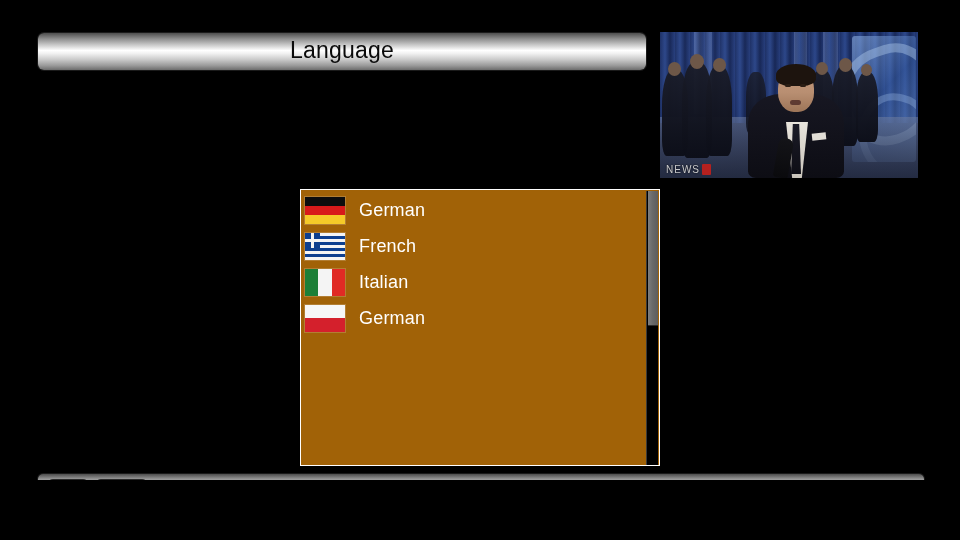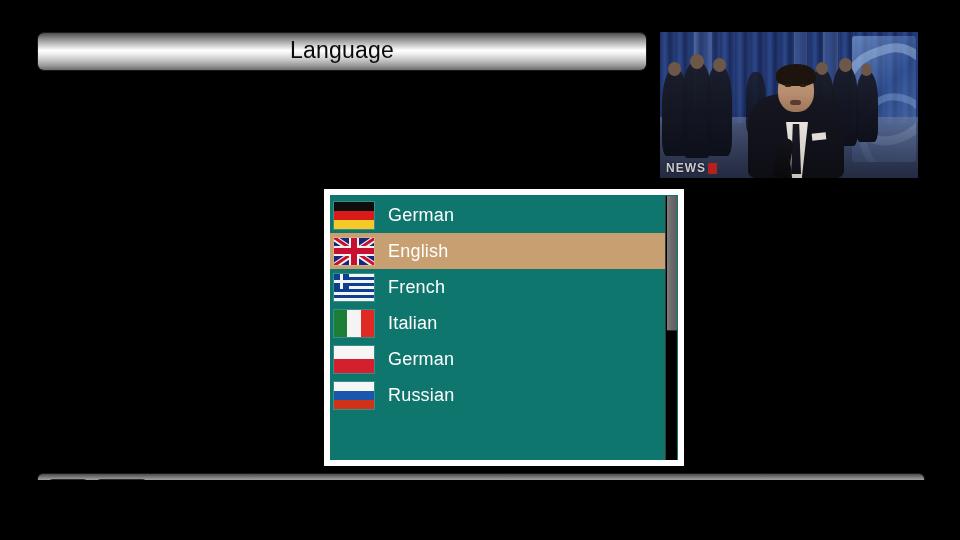--- a/index.html
+++ b/index.html
@@ -239,44 +239,43 @@
   }
   .vp-logo {
     position: absolute;
     left: 6px; bottom: 3px;
     display: flex;
     align-items: center;
     gap: 2px;
     opacity: 0.92;
   }
   .vp-logo-txt {
-    font-size: 12px;
-    font-weight: bold;
+    font-size: 10px;
+    font-weight: normal;
     color: #d8d8d8;
     letter-spacing: 1px;
     text-shadow: 0 0 2px #000;
   }
   .vp-logo-mark {
     width: 9px; height: 11px;
     background: #c2201c;
     border-radius: 1px;
   }
 
   
   .list-panel {
     position: absolute;
     left: 300px;
     top: 189px;
     width: 360px;
     height: 277px;
-    background: #0f766e;
-    border: 6px solid #ffffff;
+    background: #a16207;
+    border: 1px solid #ffffff;
     box-sizing: border-box;
     overflow: hidden;
-    margin-left: 24px;
   }
   .list-items {
     position: absolute;
     left: 0;
     top: 2px;
     width: 345px;
   }
   .lang-row {
     height: 36px;
     display: flex;
@@ -507,33 +506,20 @@
         <div class="flag fg-de">
           <div class="flag-h">
               <div class="b1"></div>
               <div class="b2"></div>
               <div class="b3"></div>
             </div>
         </div>
         <div class="lang-label">German</div>
       </div>
 
-      <div class="lang-row selected">
-        <div class="flag fg-uk">
-          <i class="uk-dw1"></i>
-            <i class="uk-dw2"></i>
-          <i class="uk-dr1"></i>
-            <i class="uk-dr2"></i>
-          <i class="uk-cw-v"></i>
-            <i class="uk-cw-h"></i>
-          <i class="uk-cr-v"></i>
-            <i class="uk-cr-h"></i>
-        </div>
-        <div class="lang-label">English</div>
-      </div>
 
 
       <div class="lang-row">
         <div class="flag fg-gr">
           <div class="stripe" style="top:0px"></div>
           <div class="stripe" style="top:6px"></div>
           <div class="stripe" style="top:12px"></div>
           <div class="stripe" style="top:18px"></div>
           <div class="stripe" style="top:24px"></div>
           <div class="canton"></div>
@@ -557,30 +543,20 @@
       <div class="lang-row">
         <div class="flag fg-pl">
           <div class="flag-h">
               <div class="b1"></div>
               <div class="b2"></div>
             </div>
         </div>
         <div class="lang-label">German</div>
       </div>
 
-      <div class="lang-row">
-        <div class="flag fg-ru">
-          <div class="flag-h">
-              <div class="b1"></div>
-              <div class="b2"></div>
-              <div class="b3"></div>
-            </div>
-        </div>
-        <div class="lang-label">Russian</div>
-      </div>
 
     </div>
 
     <div class="scroll-track">
       <div class="scroll-thumb"></div>
     </div>
   </div>
 
   <div class="bottom-bar">
     <div class="softkey">

